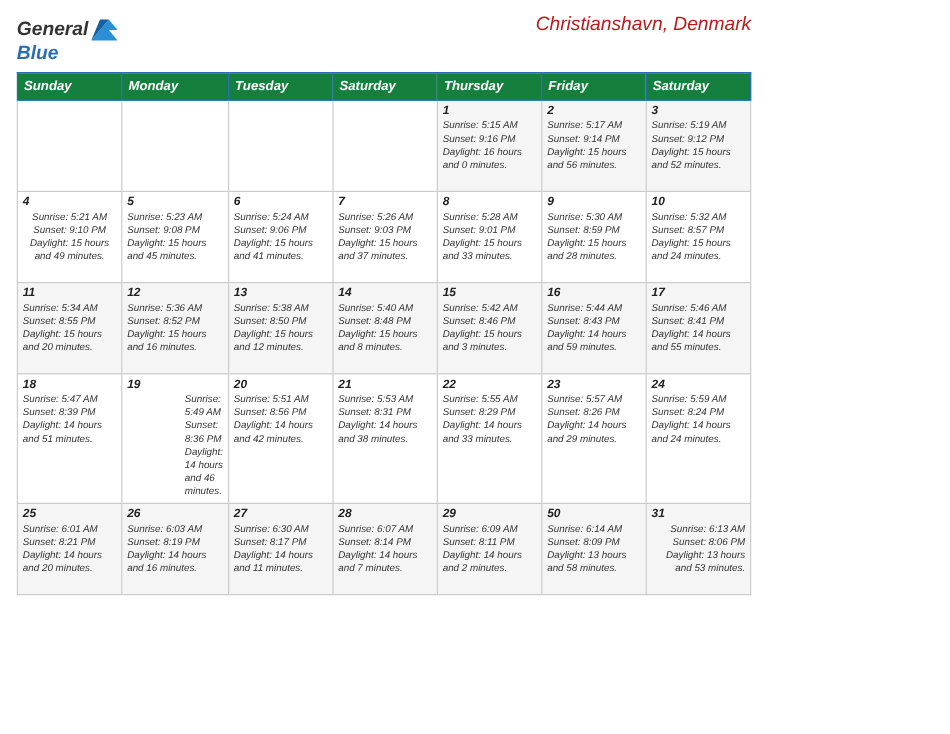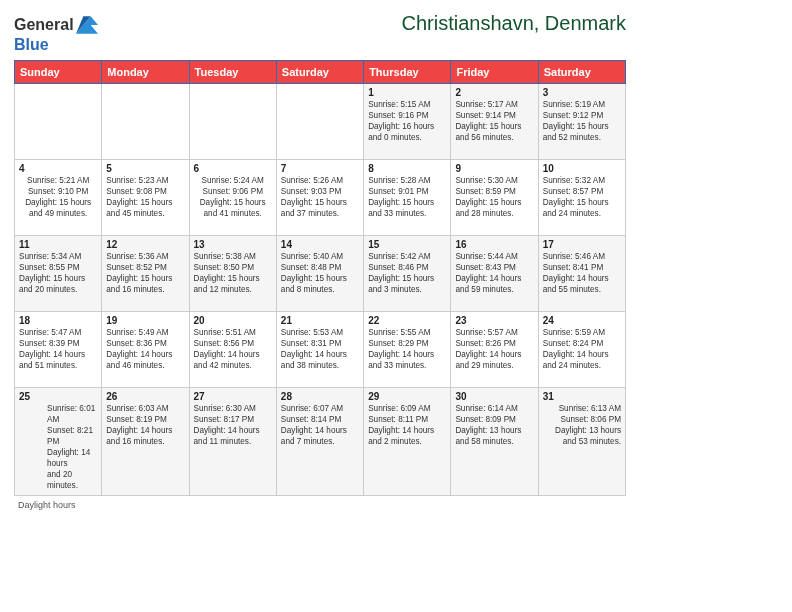--- a/index.html
+++ b/index.html
@@ -6,20 +6,21 @@
     body {
       font-family: Arial, sans-serif;
       background: #fff;
       width: 792px;
       height: 612px;
       overflow: hidden;
     }
     .page {
       width: 640px;
       padding: 10px 14px 8px 14px;
+      font-style: italic;
     }
     .header-area {
       display: flex;
       justify-content: space-between;
       align-items: flex-start;
       margin-bottom: 6px;
     }
     .logo {
       display: flex;
       flex-direction: column;
@@ -48,31 +49,31 @@
     .title-area {
       text-align: right;
     }
     .month-title {
       font-size: 36px;
       font-weight: bold;
       color: #222;
       line-height: 1.1;
     }
     .location-title {
-      font-size: 20px;
-      color: #14532d;
+      font-size: 16px;
+      color: #b91c1c;
       margin-top: 2px;
     }
     .calendar-table {
       width: 100%;
       border-collapse: collapse;
       font-size: 9.5px;
     }
     .calendar-table thead tr th {
-      background: #ef4444;
+      background: #15803d;
       color: #fff;
       text-align: left;
       padding: 5px 5px;
       font-size: 11px;
       font-weight: bold;
       border: 1px solid #2a6db5;
       margin-left: 28px;
     }
     .calendar-table tbody tr td {
       border: 1px solid #ccc;
@@ -181,21 +182,21 @@
           </td>
           <td>
             <span class="day-number">5</span>
             <div class="day-info" style="white-space: pre-line;">Sunrise: 5:23 AM
 Sunset: 9:08 PM
 Daylight: 15 hours
 and 45 minutes.</div>
           </td>
           <td>
             <span class="day-number">6</span>
-            <div class="day-info" style="white-space: pre-line; text-align: center;">Sunrise: 5:24 AM
+            <div class="day-info" style="white-space: pre-line;">Sunrise: 5:24 AM
 Sunset: 9:06 PM
 Daylight: 15 hours
 and 41 minutes.</div>
           </td>
           <td>
             <span class="day-number">7</span>
             <div class="day-info" style="white-space: pre-line;">Sunrise: 5:26 AM
 Sunset: 9:03 PM
 Daylight: 15 hours
 and 37 minutes.</div>
@@ -276,21 +277,21 @@
         <tr>
           <td>
             <span class="day-number">18</span>
             <div class="day-info" style="white-space: pre-line;">Sunrise: 5:47 AM
 Sunset: 8:39 PM
 Daylight: 14 hours
 and 51 minutes.</div>
           </td>
           <td>
             <span class="day-number">19</span>
-            <div class="day-info" style="white-space: pre-line;">Sunrise: 5:49 AM
+            <div class="day-info" style="white-space: pre-line; margin-left: 48px;">Sunrise: 5:49 AM
 Sunset: 8:36 PM
 Daylight: 14 hours
 and 46 minutes.</div>
           </td>
           <td>
             <span class="day-number">20</span>
             <div class="day-info" style="white-space: pre-line;">Sunrise: 5:51 AM
 Sunset: 8:56 PM
 Daylight: 14 hours
 and 42 minutes.</div>
@@ -320,21 +321,21 @@
             <span class="day-number">24</span>
             <div class="day-info" style="white-space: pre-line;">Sunrise: 5:59 AM
 Sunset: 8:24 PM
 Daylight: 14 hours
 and 24 minutes.</div>
           </td>
         </tr>
         <tr>
           <td>
             <span class="day-number">25</span>
-            <div class="day-info" style="white-space: pre-line; margin-left: 28px;">Sunrise: 6:01 AM
+            <div class="day-info" style="white-space: pre-line;">Sunrise: 6:01 AM
 Sunset: 8:21 PM
 Daylight: 14 hours
 and 20 minutes.</div>
           </td>
           <td>
             <span class="day-number">26</span>
             <div class="day-info" style="white-space: pre-line;">Sunrise: 6:03 AM
 Sunset: 8:19 PM
 Daylight: 14 hours
 and 16 minutes.</div>
@@ -354,31 +355,30 @@
 and 7 minutes.</div>
           </td>
           <td>
             <span class="day-number">29</span>
             <div class="day-info" style="white-space: pre-line;">Sunrise: 6:09 AM
 Sunset: 8:11 PM
 Daylight: 14 hours
 and 2 minutes.</div>
           </td>
           <td>
-            <span class="day-number">30</span>
+            <span class="day-number">50</span>
             <div class="day-info" style="white-space: pre-line;">Sunrise: 6:14 AM
 Sunset: 8:09 PM
 Daylight: 13 hours
 and 58 minutes.</div>
           </td>
           <td>
             <span class="day-number">31</span>
             <div class="day-info" style="white-space: pre-line; text-align: right;">Sunrise: 6:13 AM
 Sunset: 8:06 PM
 Daylight: 13 hours
 and 53 minutes.</div>
           </td>
         </tr>
       </tbody>
   </table>
 
-  <div class="footer-note">Daylight hours</div>
 </div>
 
 </body></html>

